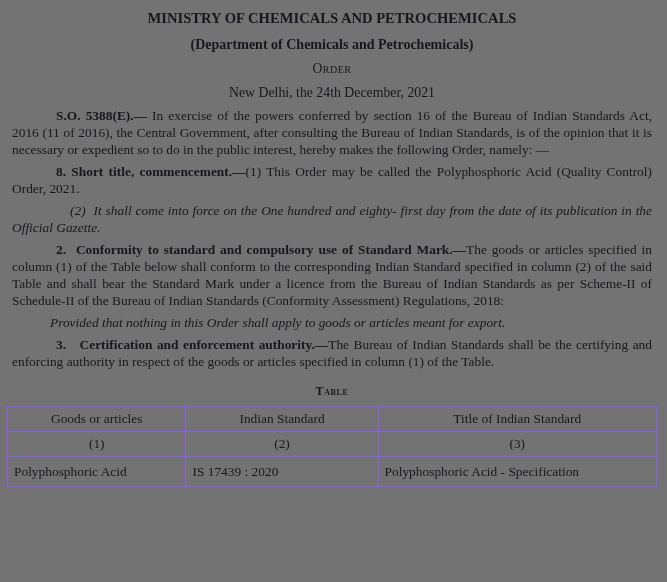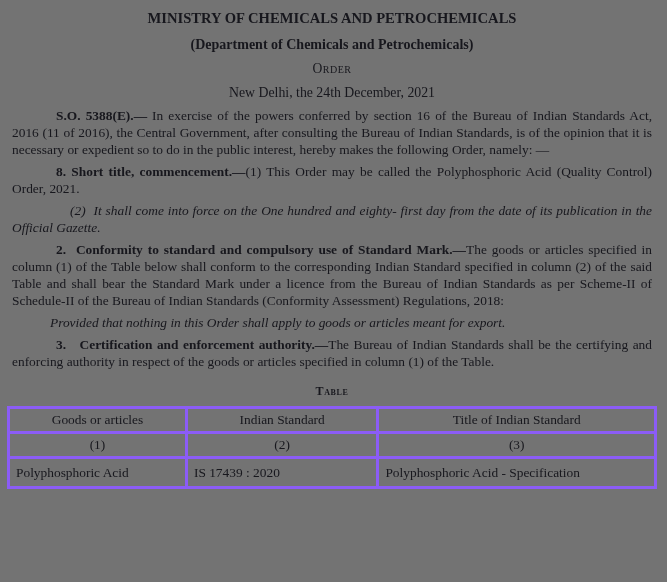--- a/index.html
+++ b/index.html
@@ -57,21 +57,21 @@
     text-align: center;
     margin: 14px 0 7px 0;
   }
   table.std {
     border-collapse: collapse;
     table-layout: fixed;
     width: 650px;
     margin-left: 3px;
   }
   table.std td {
-    border: 3px solid #8b5cf6;
+    border: 1px solid #8b5cf6;
     font-size: 13.4px;
     padding: 2px 6px;
     vertical-align: middle;
   }
   tr.hdr td, tr.colnum td { text-align: center; height: 25px; }
   tr.data td { text-align: left; height: 30px; margin-left: 12px; }
   col.c1 { width: 27.5%; }
   col.c2 { width: 29.6%; }
   col.c3 { width: 42.9%; }
 </style>

